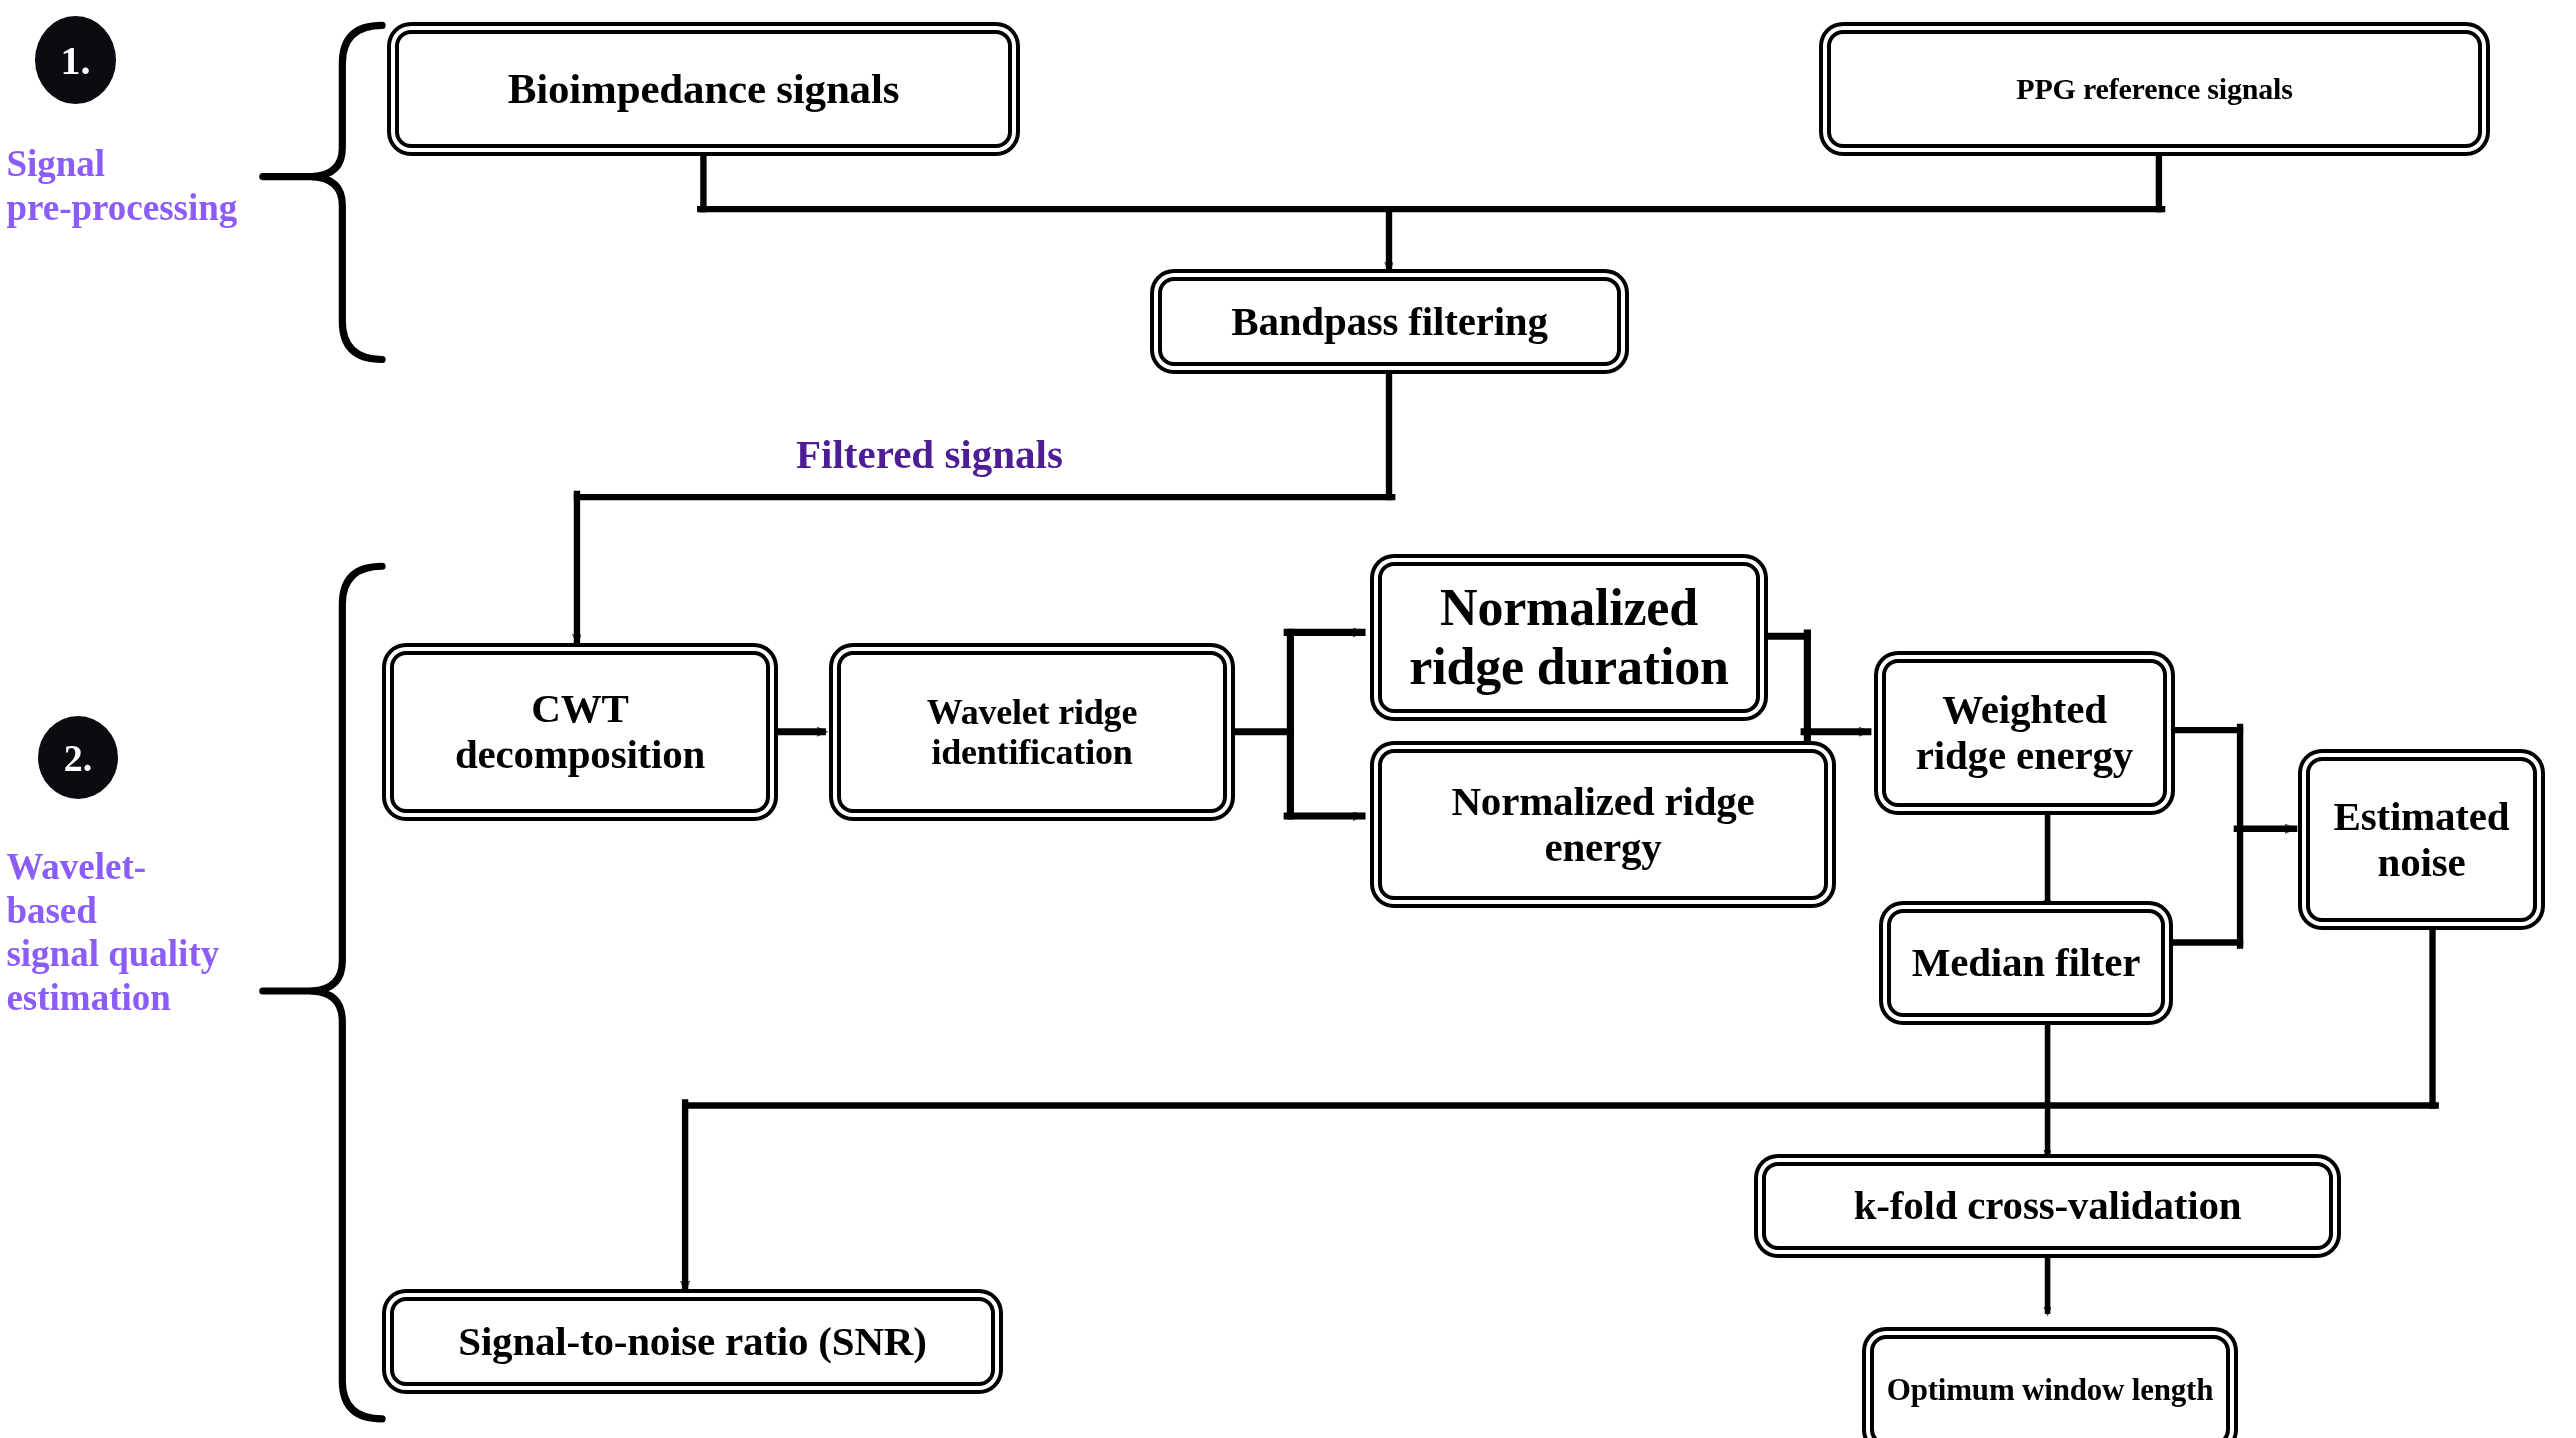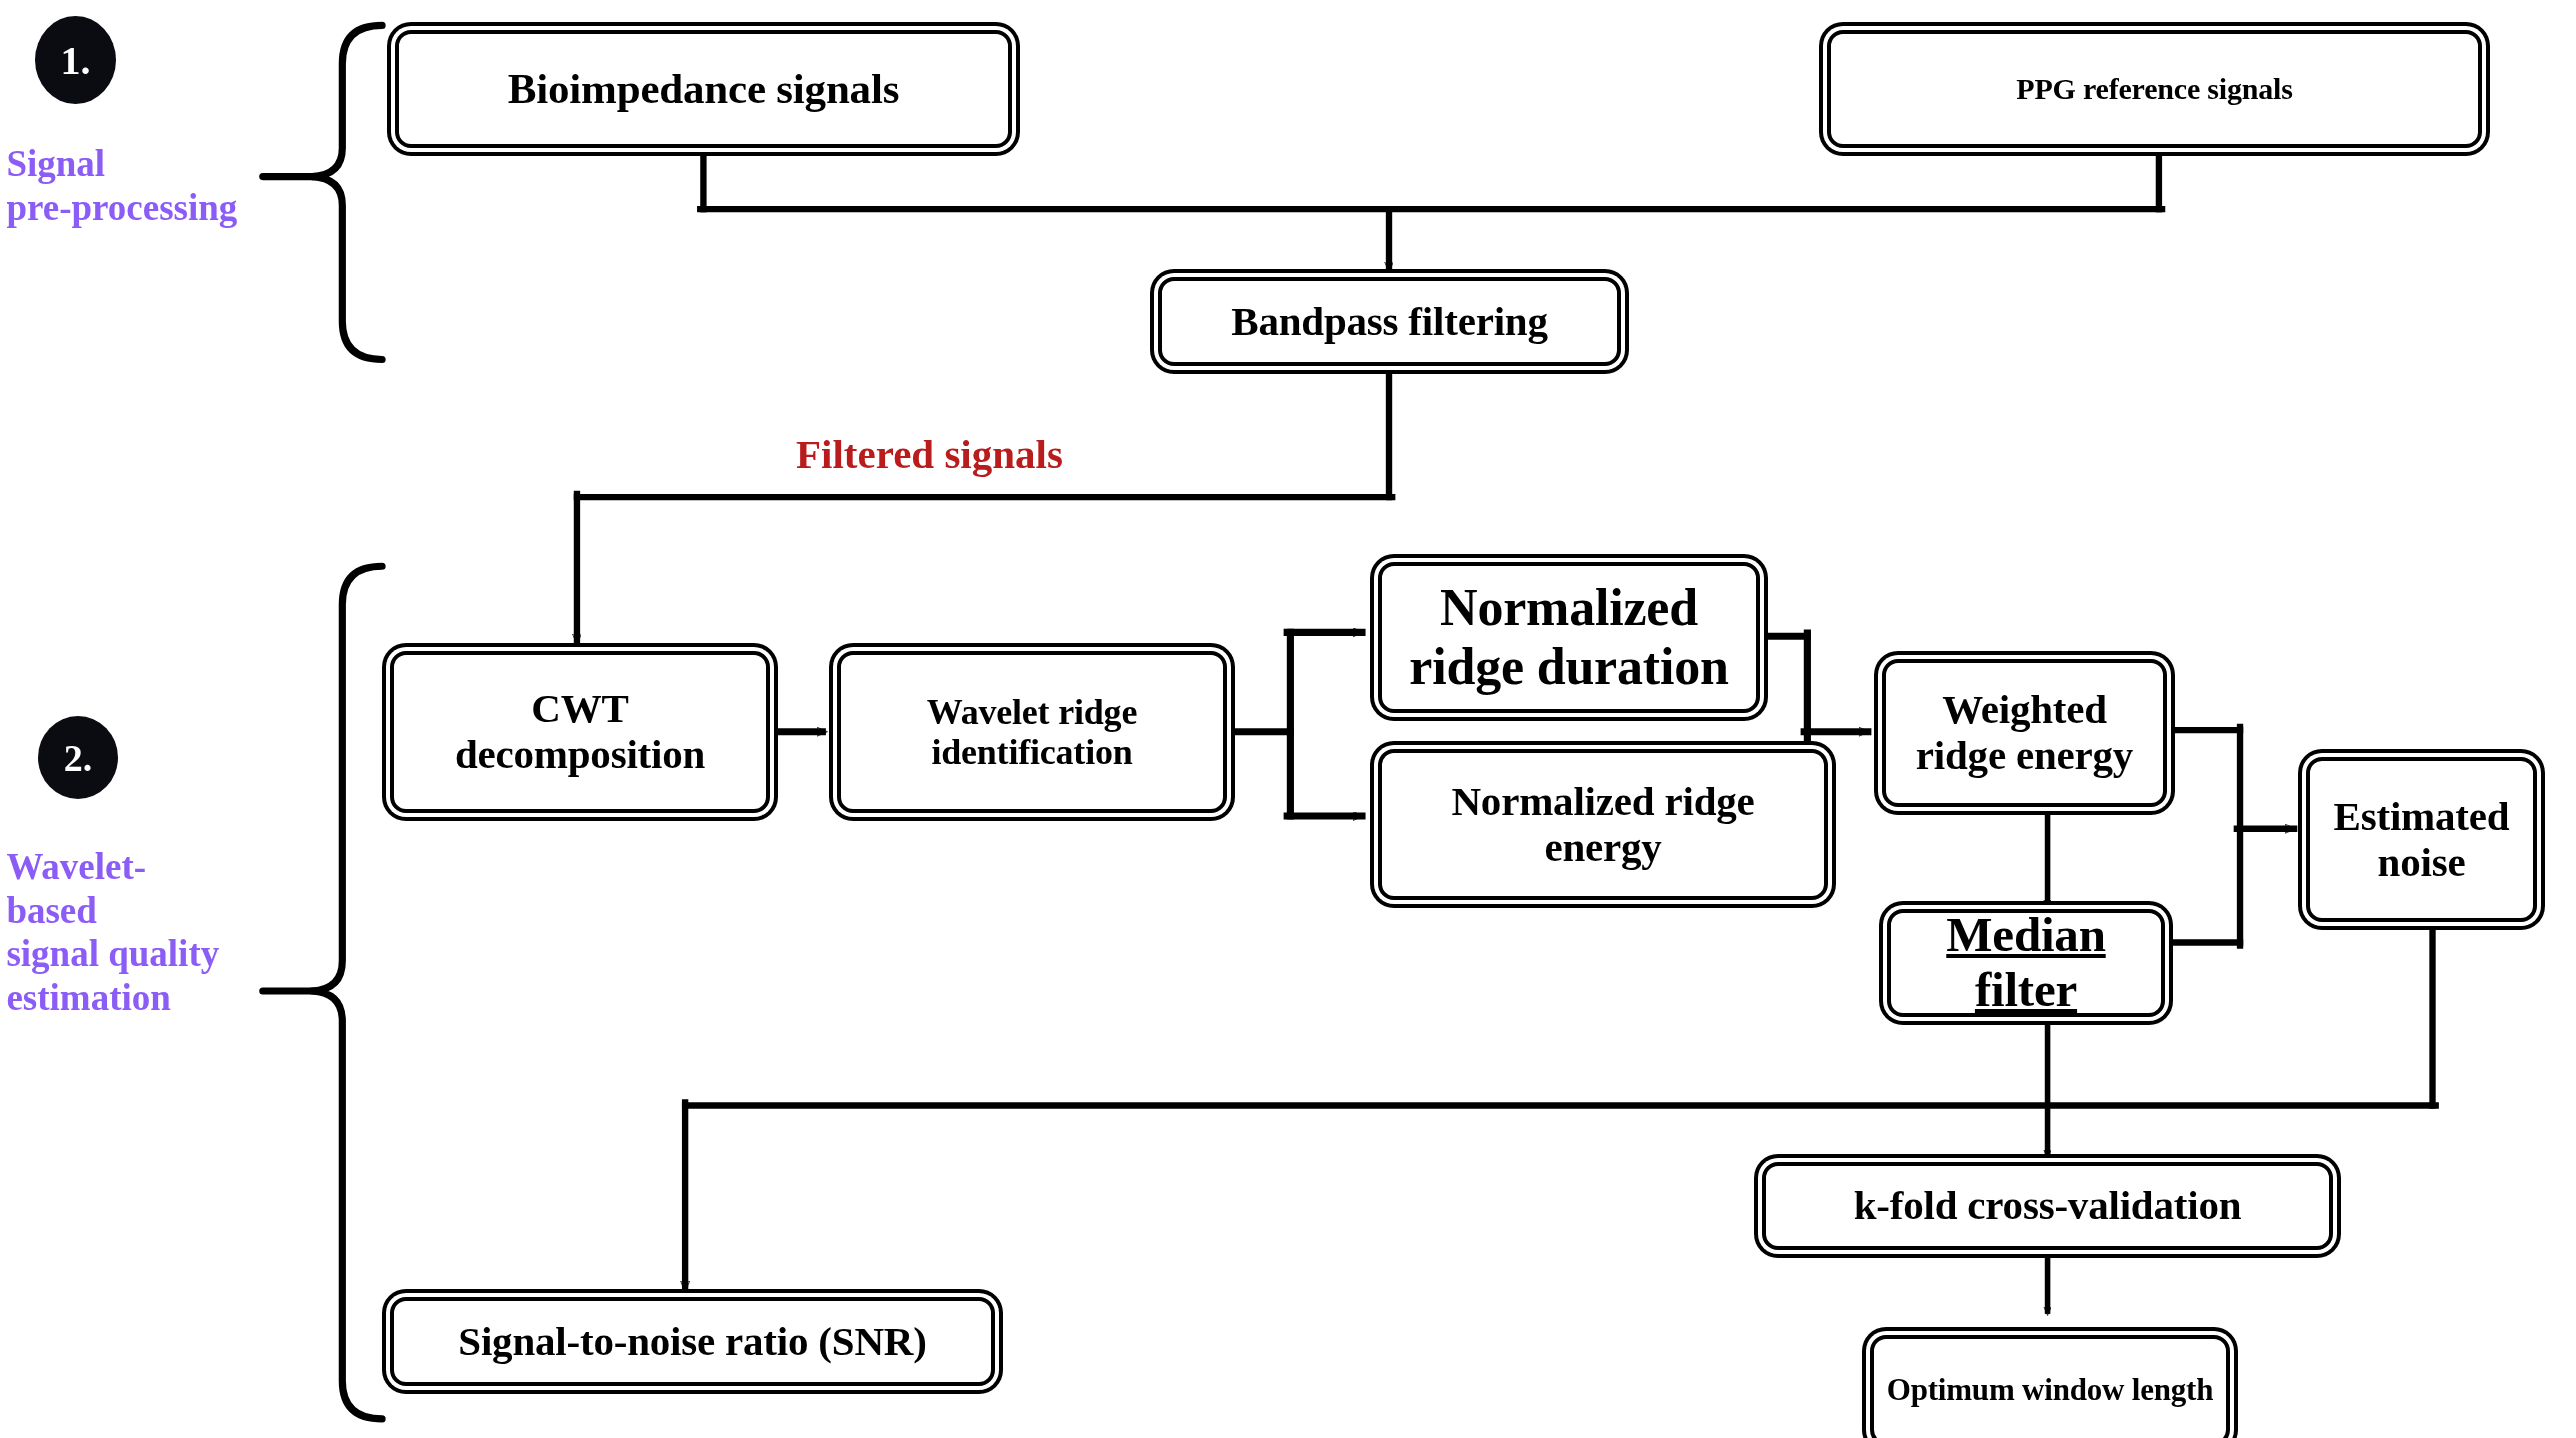--- a/index.html
+++ b/index.html
@@ -42,21 +42,21 @@
     position:absolute;
     font-weight:bold;
     color:#8b5cf6;
     line-height:1.18;
     z-index:4;
     white-space:pre-line;
   }
   .edge-label{
     position:absolute;
     font-weight:bold;
-    color:#b91c1c;
+    color:#4c1d95;
     z-index:4;
     white-space:nowrap;
   }
 </style>
 </head>
 <body>
 
 <div id="stage">
 
   <svg id="wires" viewBox="0 0 3238 1808" width="2576" height="1438">
@@ -183,21 +183,21 @@
   <div class="node" style="left:1882px;top:659px;width:285px;height:148px;font-size:41px;">
     <span>Weighted
 ridge energy</span>
   </div>
 
   <div class="node" style="left:2306px;top:757px;width:231px;height:165px;font-size:41px;">
     <span>Estimated
 noise</span>
   </div>
 
-  <div class="node" style="left:1887px;top:909px;width:278px;height:108px;font-size:49px;text-decoration:underline;">
+  <div class="node" style="left:1887px;top:909px;width:278px;height:108px;font-size:41px;">
     <span>Median filter</span>
   </div>
 
   <div class="node" style="left:1762px;top:1162px;width:571px;height:88px;font-size:41px;">
     <span>k-fold cross-validation</span>
   </div>
 
   <div class="node" style="left:1870px;top:1319px;width:360px;height:111px;font-size:31px;margin-top:16px;">
     <span>Optimum
 window length</span>

